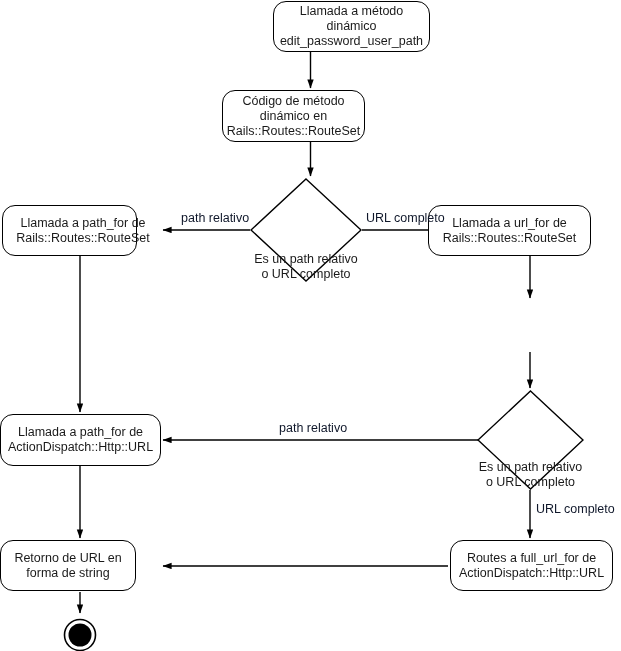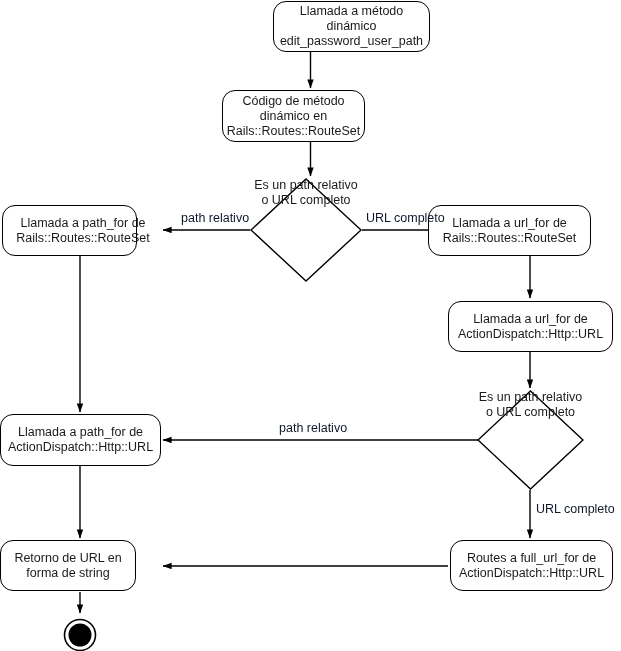--- a/index.html
+++ b/index.html
@@ -50,21 +50,21 @@
     left: 0;
     top: 0;
   }
   .diamond-label {
     position: absolute;
     left: 0;
     top: 0;
     width: 100%;
     height: 100%;
     display: flex;
-    align-items: flex-start;
+    align-items: flex-end;
     justify-content: center;
     text-align: center;
     color: #1a1a1a;
     font-size: 12.5px;
     line-height: 15px;
   }
   .diamond-label span {
     display: block;
     width: 104px;
   }
@@ -139,23 +139,20 @@
   </div>
 
   <div class="node rounded-box" style="left:2px; top:205px; width:135px; height:51px;padding-left:27px;">
     <span class="txt">Llamada a path_for de Rails::Routes::RouteSet</span>
   </div>
 
   <div class="node rounded-box" style="left:428px; top:205px; width:163px; height:51px;">
     <span class="txt">Llamada a url_for de Rails::Routes::RouteSet</span>
   </div>
 
-  <div class="node rounded-box" style="left:448px; top:301px; width:165px; height:51px;">
-    <span class="txt">Llamada a url_for de ActionDispatch::Http::URL</span>
-  </div>
 
   <div class="diamond-wrap" style="left:477px; top:390px; width:107px; height:100px;">
     <svg width="107" height="100" viewBox="0 0 107 100" xmlns="http://www.w3.org/2000/svg">
       <polygon points="53.5,1 106,50 53.5,99 1,50" fill="#ffffff" stroke="#000000" stroke-width="1.4"></polygon>
     </svg>
     <div class="diamond-label">
       <span>Es un path relativo o URL completo</span>
     </div>
   </div>
 

